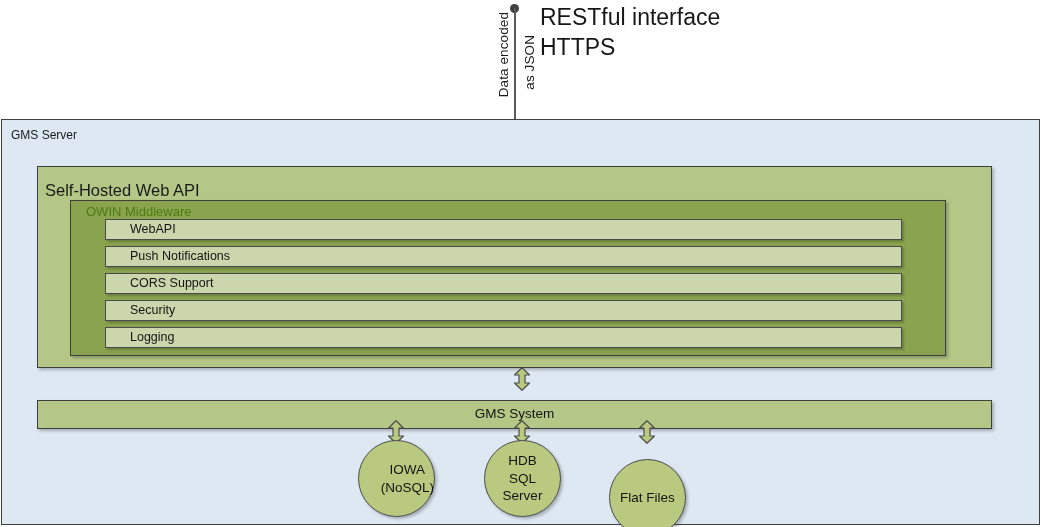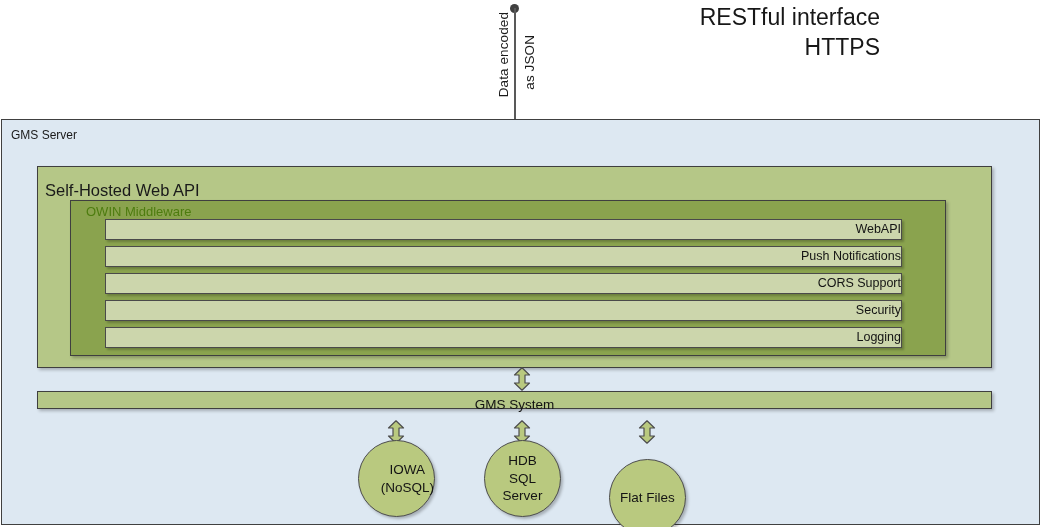--- a/index.html
+++ b/index.html
@@ -49,21 +49,21 @@
     letter-spacing: 0.1px;
   }
   #label-data-encoded { left: 497px; top: 12px; }
   #label-as-json      { left: 523px; top: 35px; }
 
   #rest-title {
     position: absolute;
     left: 540px;
     top: 2px;
     width: 340px;
-    text-align: right;
+    text-align: left;
     font-size: 23px;
     color: #171717;
     line-height: 1.32;
   }
   #rest-title div { white-space: nowrap; }
 
   
   #gms-server-box {
     position: absolute;
     left: 1px;
@@ -130,35 +130,36 @@
     top: 219px;
     width: 797px;
   }
   .mw-bar {
     position: relative;
     height: 21px;
     margin-bottom: 6px;
     background: #ccd6ac;
     border: 1.3px solid #4a4a4a;
     box-sizing: border-box;
-    text-align: right;
+    text-align: left;
     font-size: 12.5px;
     color: #131313;
     line-height: 19px;
     box-shadow: 1.5px 1.5px 2px rgba(0,0,0,0.22);
+    padding-left: 24px;
   }
   .mw-bar:last-child { margin-bottom: 0; }
 
   
   #gms-system-bar {
     position: absolute;
     left: 37px;
-    top: 391px;
+    top: 400px;
     width: 955px;
-    height: 18px;
+    height: 29px;
     background: #b5c787;
     border: 1.5px solid #3f3f3f;
     box-sizing: border-box;
     text-align: center;
     font-size: 13.5px;
     color: #131313;
     line-height: 26px;
     box-shadow: 2px 2px 3px rgba(0,0,0,0.25);
   }
 

